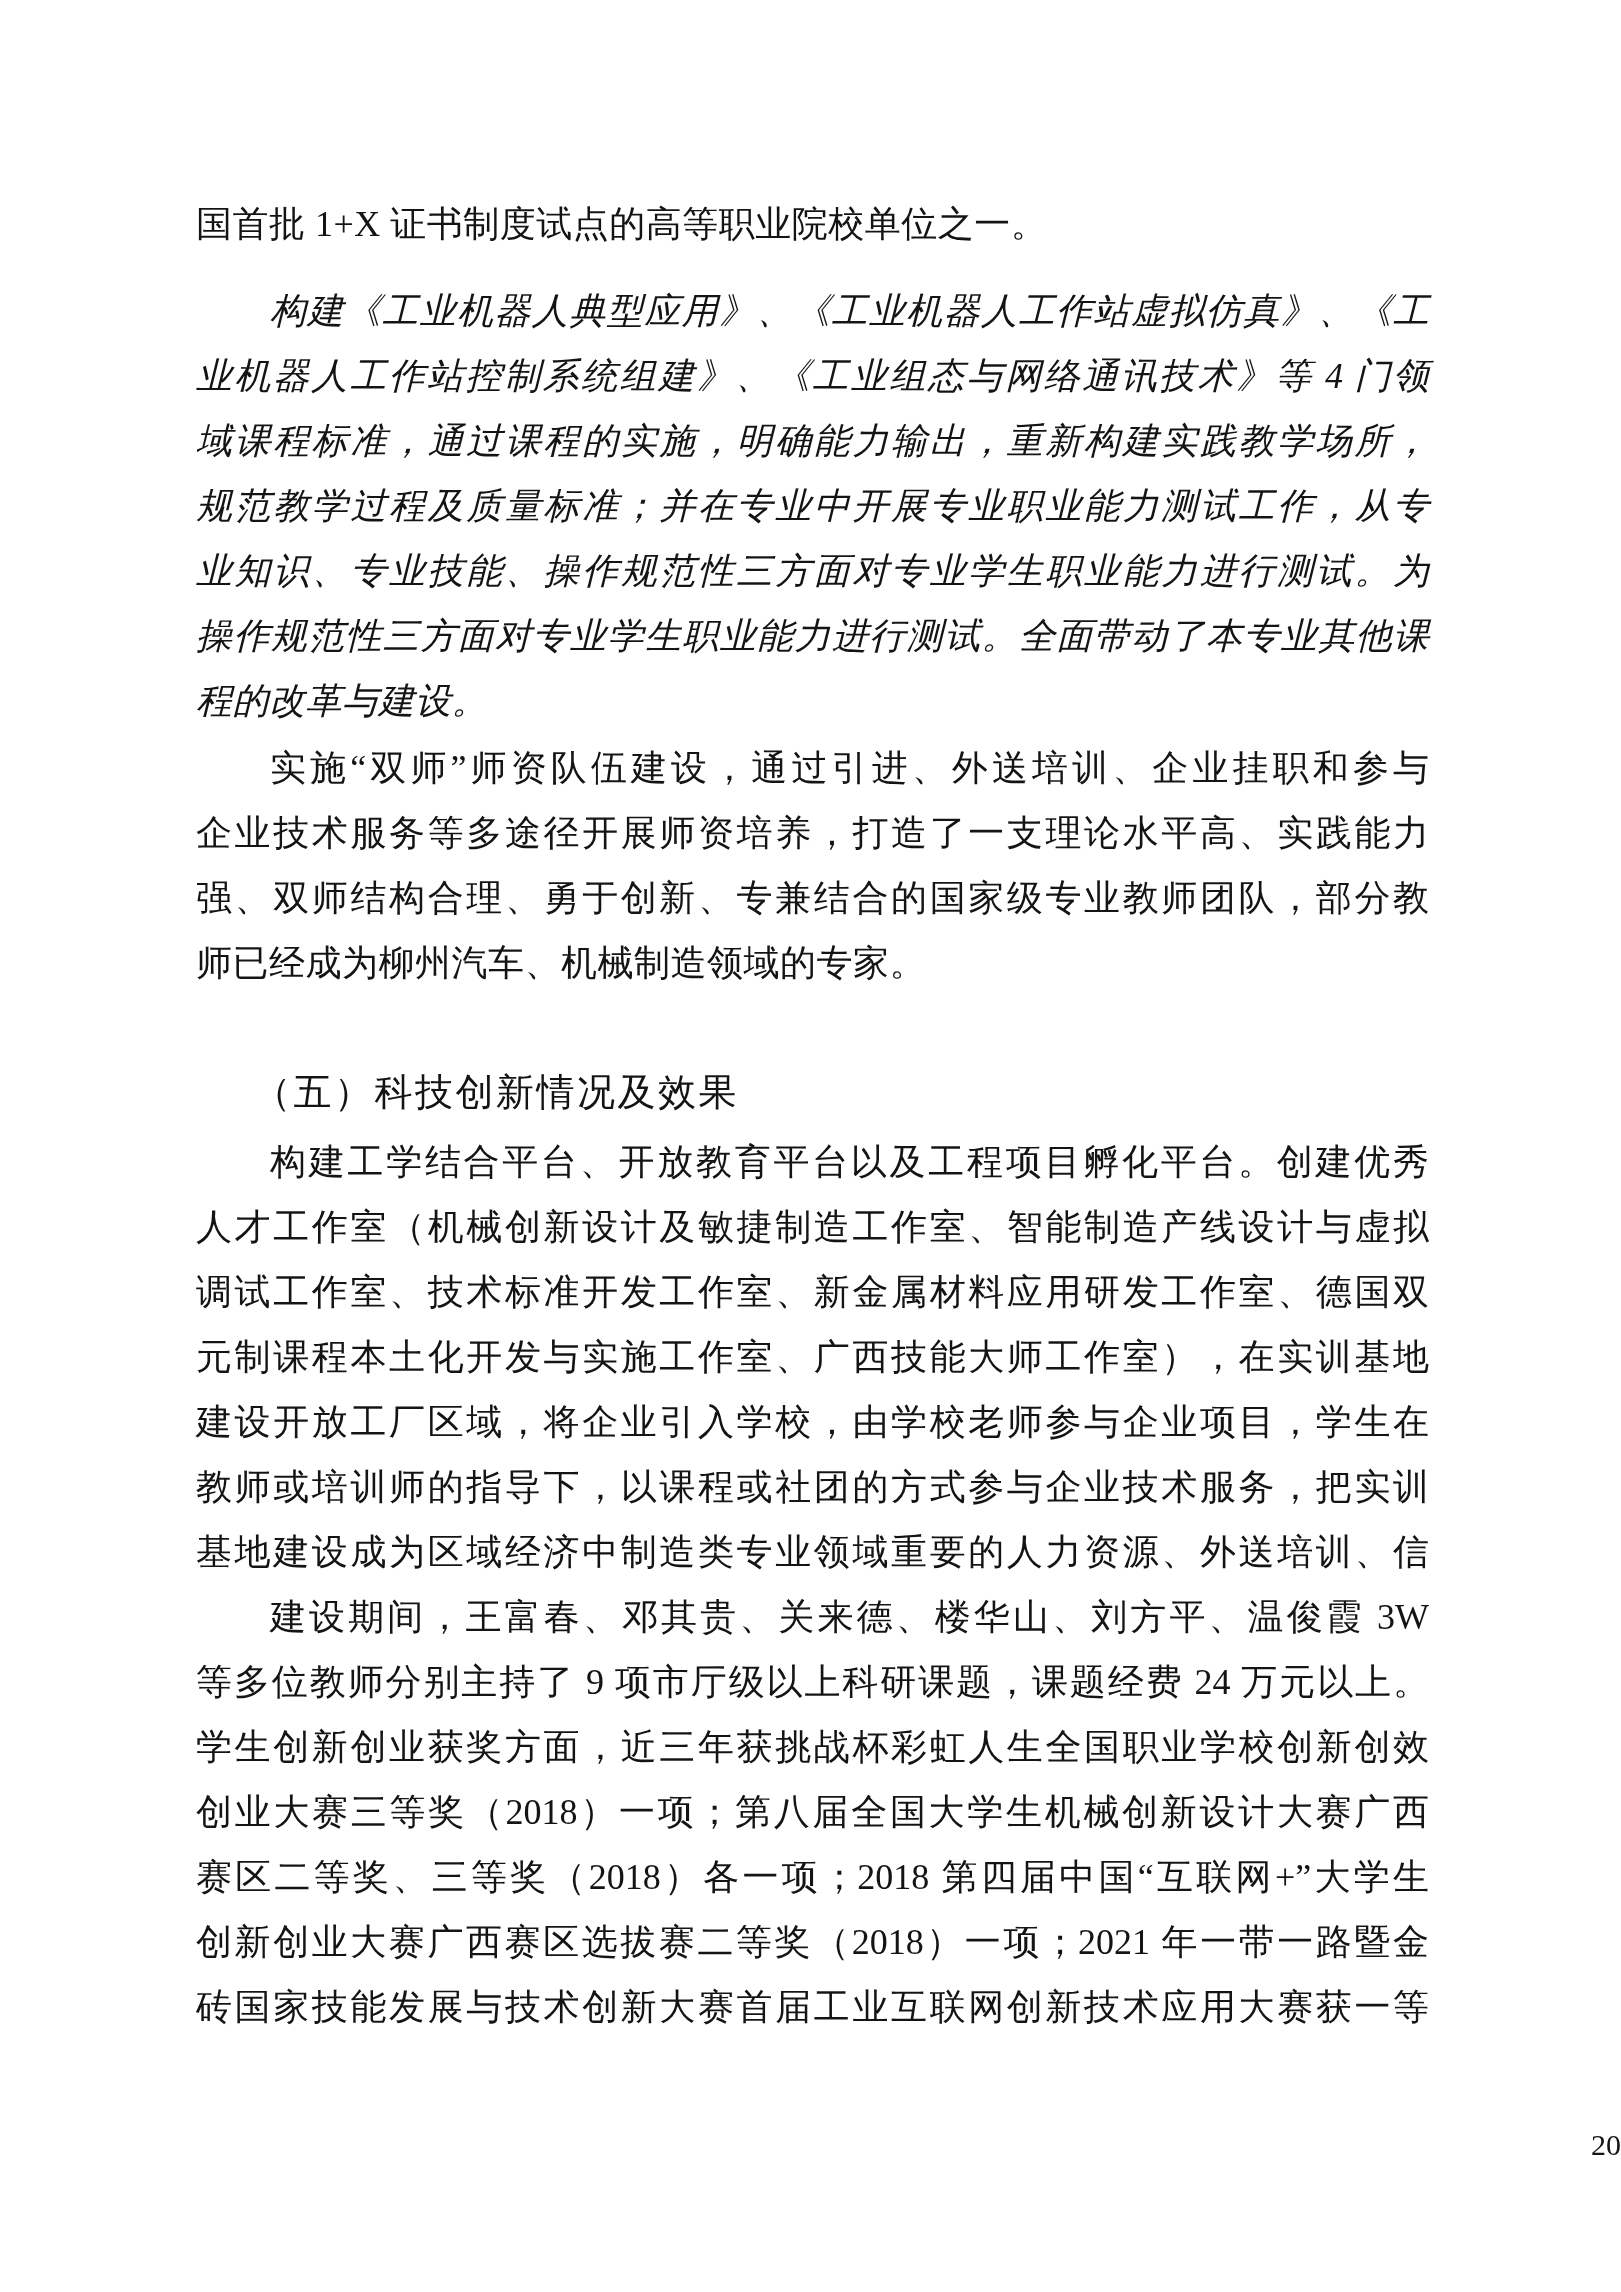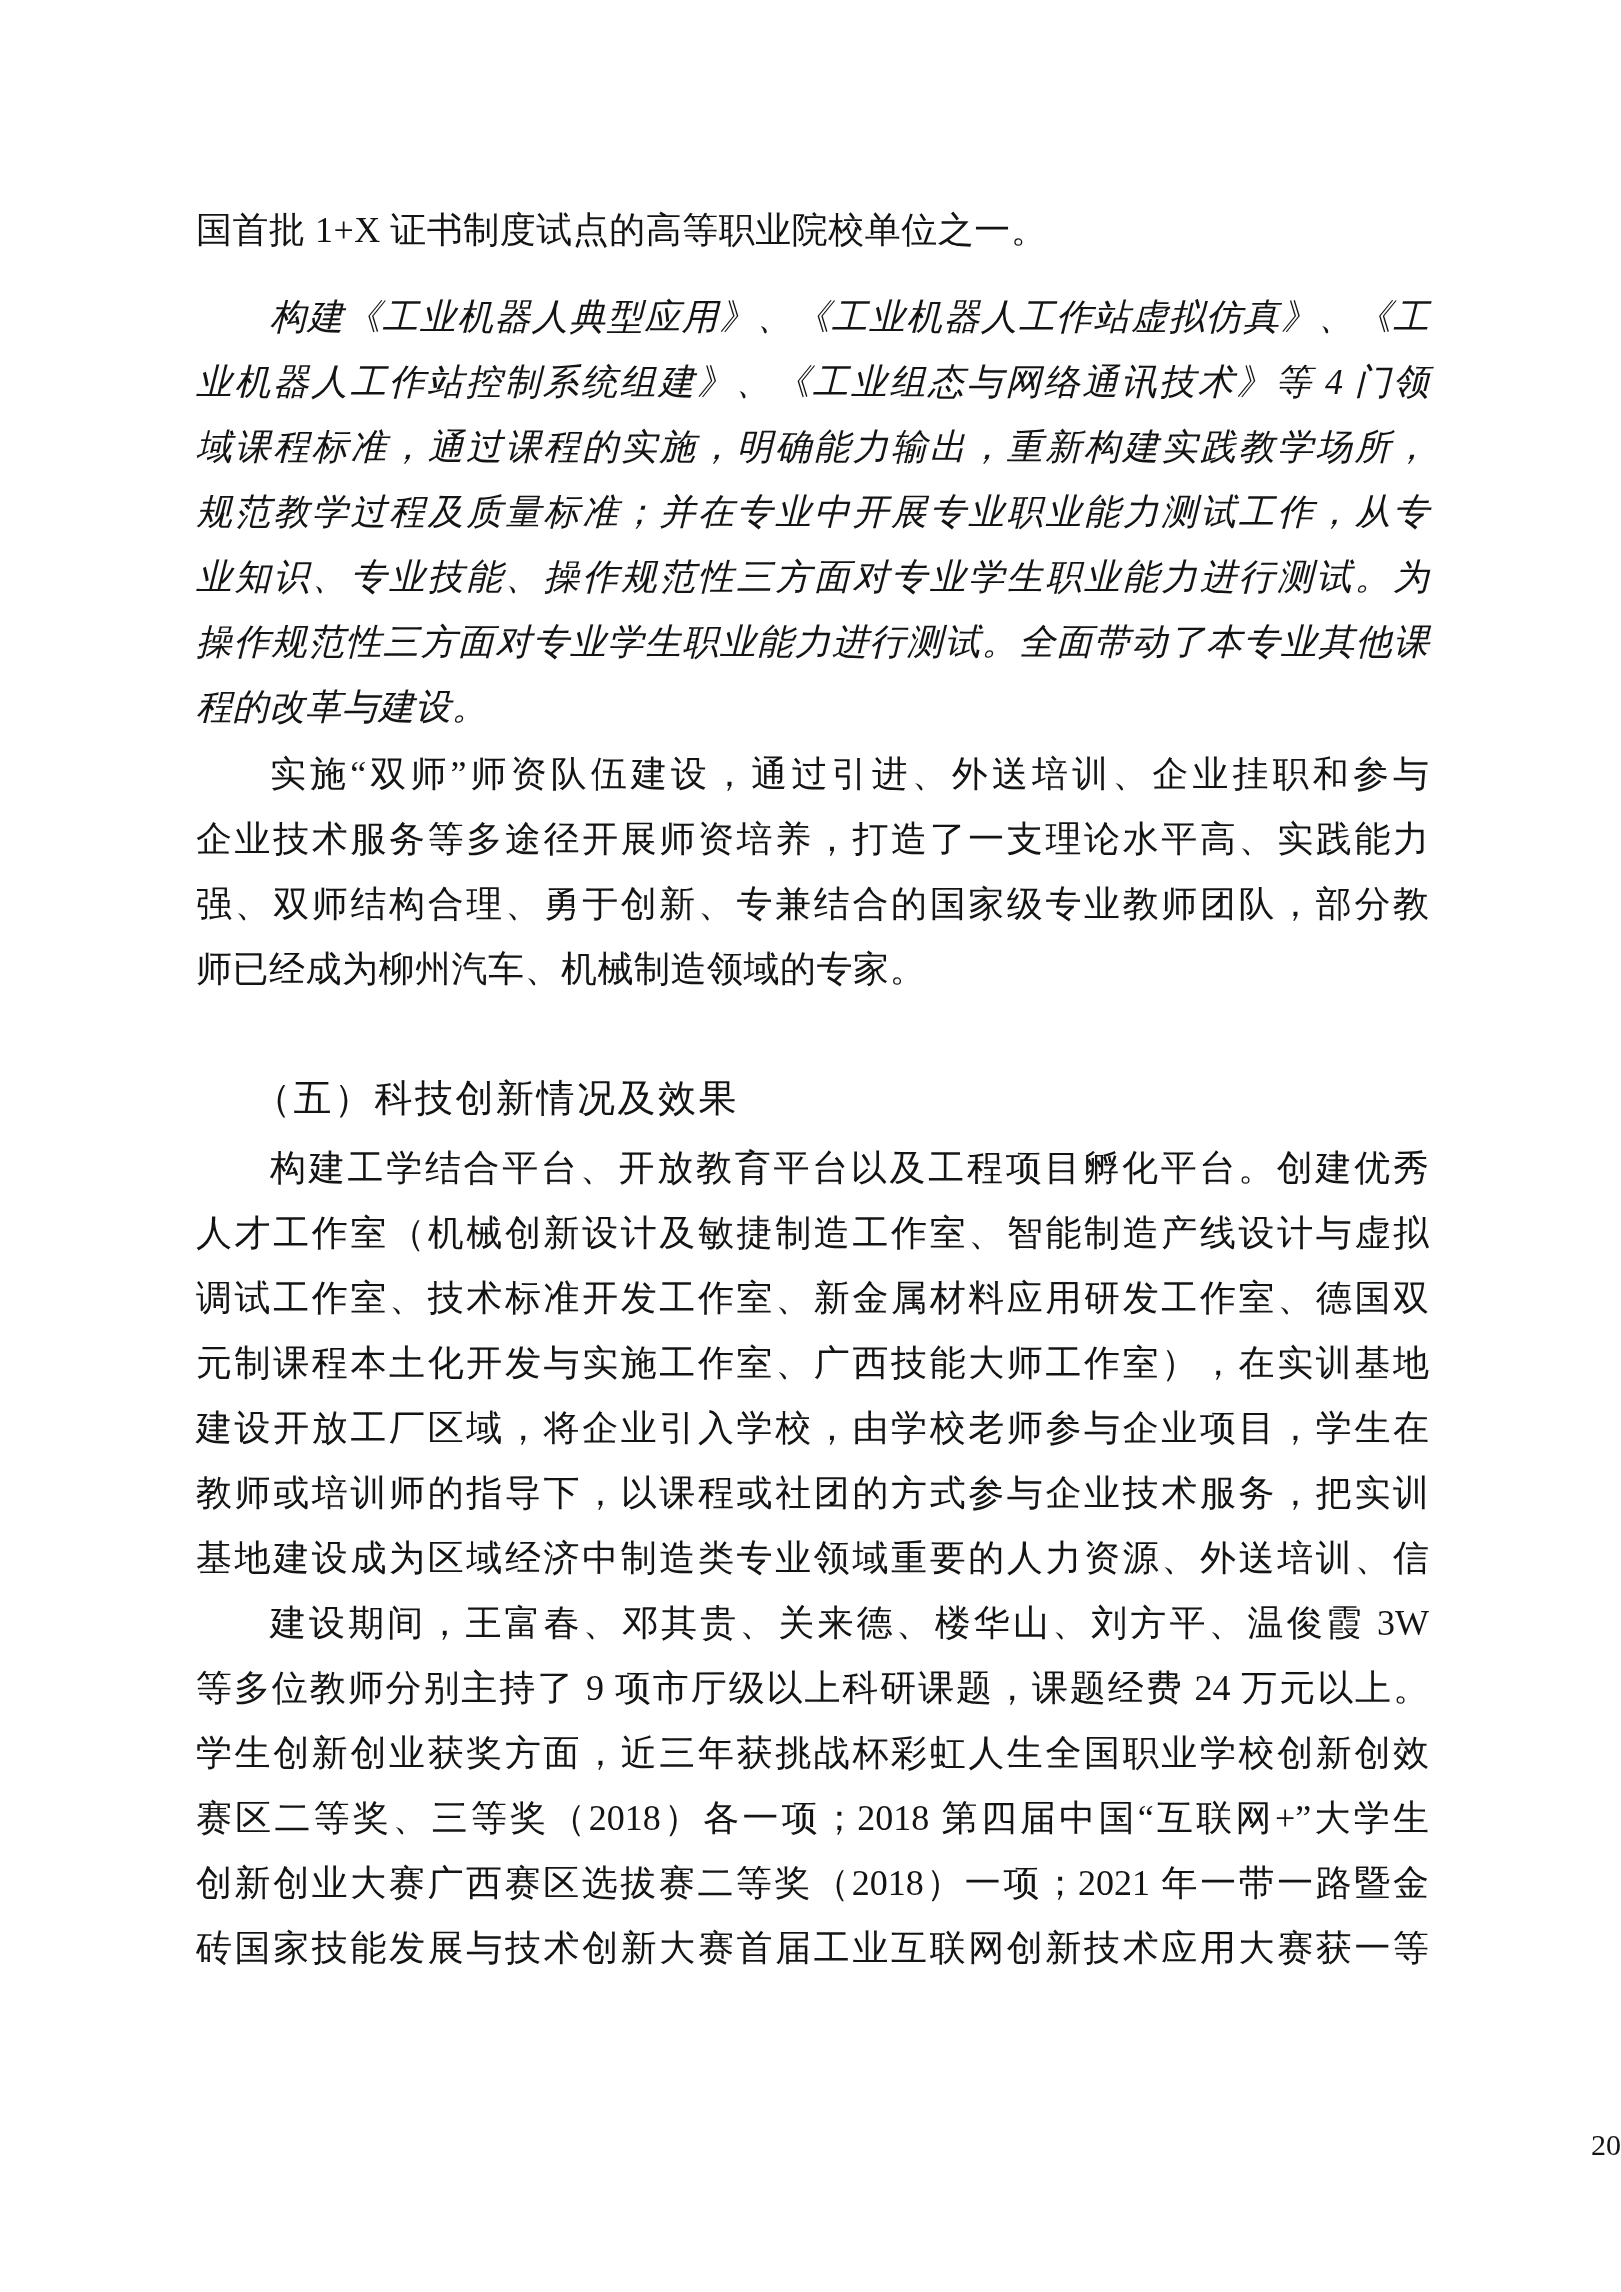--- a/index.html
+++ b/index.html
@@ -8,21 +8,21 @@
     width: 1621px;
     height: 2293px;
     background: #ffffff;
     overflow: hidden;
     font-family: "Liberation Serif", "DejaVu Serif", serif;
     color: #141414;
   }
   .content {
     position: absolute;
     left: 196px;
-    top: 198px;
+    top: 192px;
     width: 1233px;
   }
   .para { margin: 0; padding: 0; }
   .line {
     font-size: 36px;
     line-height: 65px;
     letter-spacing: 0.5px;
     text-align: left;
     white-space: nowrap;
   }
@@ -85,20 +85,21 @@
         <div class="line jl">调试工作室、技术标准开发工作室、新金属材料应用研发工作室、德国双</div>
         <div class="line jl">元制课程本土化开发与实施工作室、广西技能大师工作室），在实训基地</div>
         <div class="line jl">建设开放工厂区域，将企业引入学校，由学校老师参与企业项目，学生在</div>
         <div class="line jl">教师或培训师的指导下，以课程或社团的方式参与企业技术服务，把实训</div>
         <div class="line jl">基地建设成为区域经济中制造类专业领域重要的人力资源、外送培训、信</div>
       </div>
       <div class="para">
         <div class="line jl first">建设期间，王富春、邓其贵、关来德、楼华山、刘方平、温俊霞 3W</div>
         <div class="line jl">等多位教师分别主持了 9 项市厅级以上科研课题，课题经费 24 万元以上。</div>
         <div class="line jl">学生创新创业获奖方面，近三年获挑战杯彩虹人生全国职业学校创新创效</div>
+        <div class="line jl">创业大赛三等奖（2018）一项；第八届全国大学生机械创新设计大赛广西</div>
         <div class="line jl">赛区二等奖、三等奖（2018）各一项；2018 第四届中国“互联网+”大学生</div>
         <div class="line jl">创新创业大赛广西赛区选拔赛二等奖（2018）一项；2021 年一带一路暨金</div>
         <div class="line jl">砖国家技能发展与技术创新大赛首届工业互联网创新技术应用大赛获一等</div>
       </div>
     </div>
   <div class="page-number">20</div>
 </div>
 
 
 </body></html>

